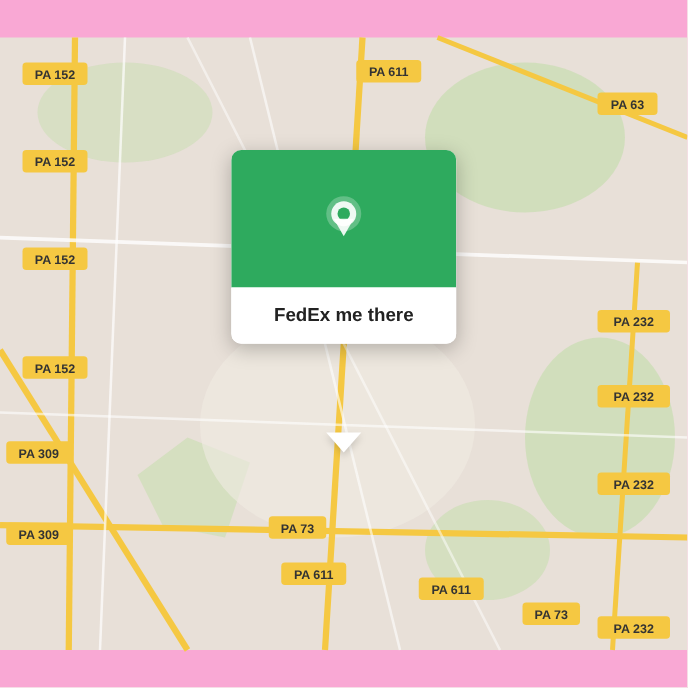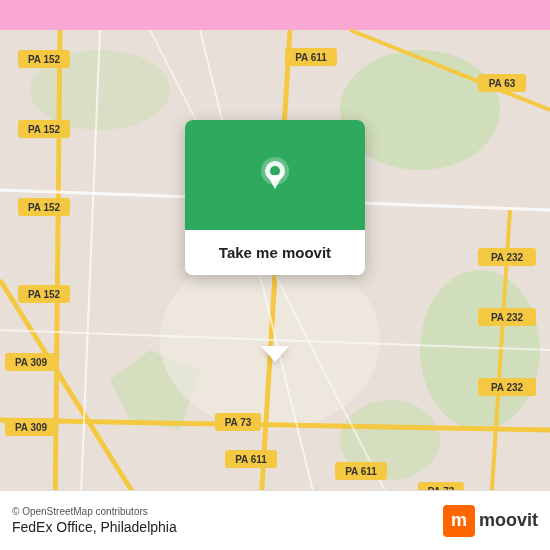--- a/index.html
+++ b/index.html
@@ -228,28 +228,18 @@
   <div id="popup-card">
     <div id="popup-green">
 
       <svg class="pin-icon" viewBox="0 0 44 44" xmlns="http://www.w3.org/2000/svg">
         <circle cx="22" cy="18" r="14" fill="white" opacity="0.25"></circle>
         <circle cx="22" cy="18" r="10" fill="white" opacity="0.9"></circle>
         <circle cx="22" cy="18" r="5" fill="#2eaa5e"></circle>
         <polygon points="22,36 14,22 30,22" fill="white" opacity="0.9"></polygon>
       </svg>
     </div>
-    <button id="popup-button">Take me moovit</button>
+    <button id="popup-button">FedEx me there</button>
   </div>
 
   <div id="popup-triangle"></div>
 
-  <div id="bottom-bar">
-    <div id="bottom-left">
-      <span id="osm-attribution">© OpenStreetMap contributors</span>
-      <span id="location-name">FedEx Office, Philadelphia</span>
-    </div>
-    <div id="moovit-logo">
-      <div class="moovit-m">m</div>
-      <span class="moovit-text">moovit</span>
-    </div>
-  </div>
 </div>
 
 </body></html>

